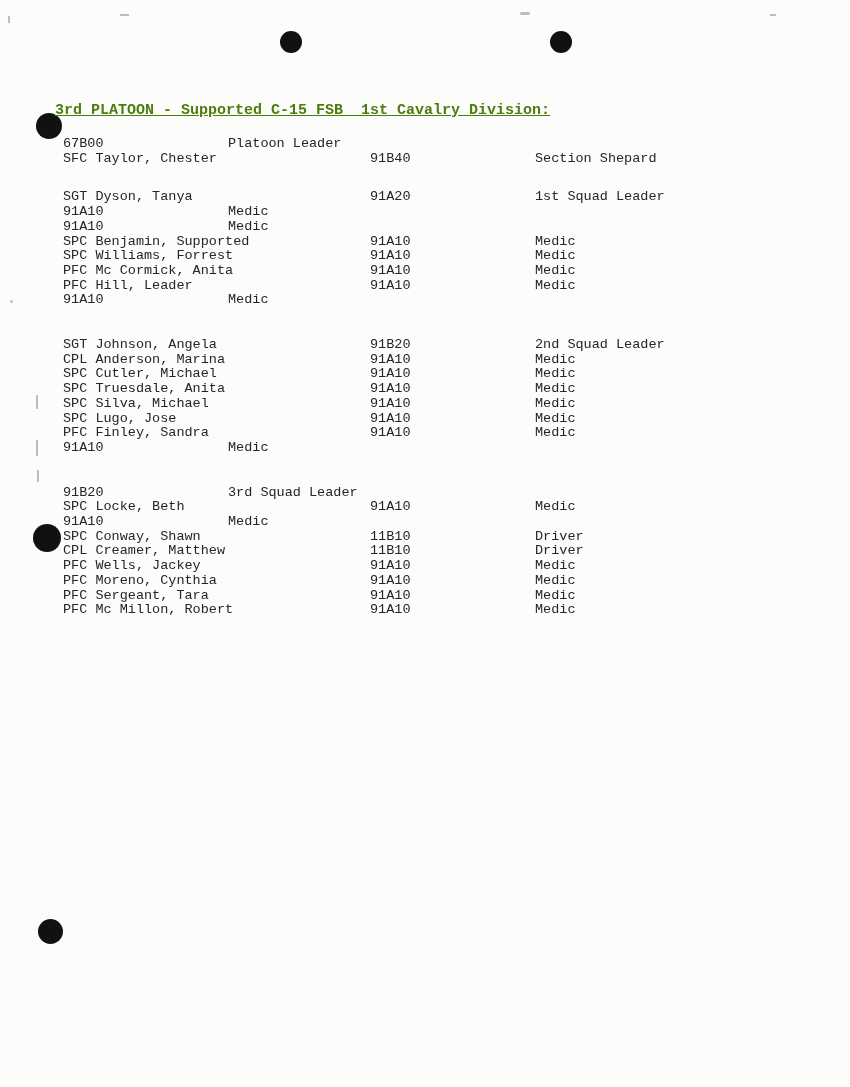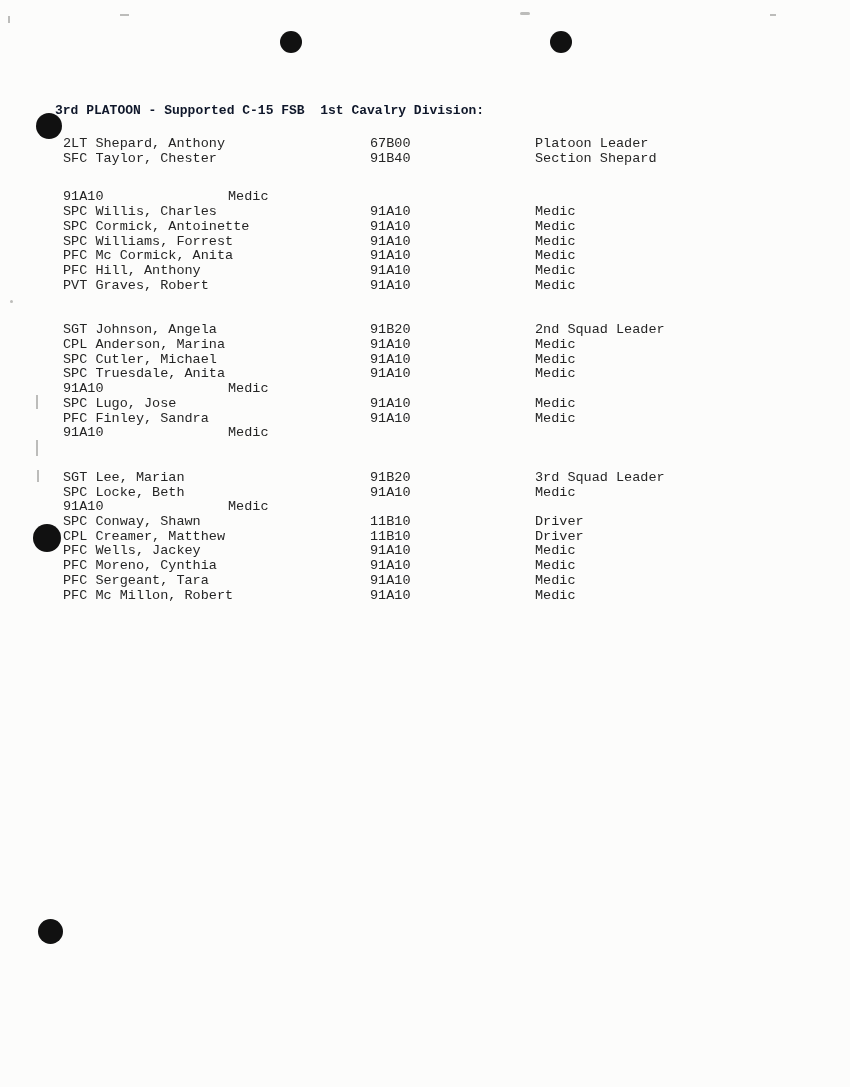--- a/index.html
+++ b/index.html
@@ -17,26 +17,27 @@
     font-family: "Liberation Mono", "DejaVu Sans Mono", monospace;
     color: #252525;
   }
   .content {
     position: absolute;
     top: 103px;
     left: 55px;
     right: 20px;
   }
   .doc-title {
-    font-size: 13px;
+    font-size: 15px;
     line-height: 15px;
     white-space: pre;
     margin: 0 0 19px 0;
     font-weight: bold;
-    color: #0f172a;
+    color: #4d7c0f;
+    text-decoration: underline;
   }
   .roster {
     margin-left: 8px;
   }
   .group {
     margin-bottom: 30px;
   }
   .group:first-child {
     margin-bottom: 24px;
   }
@@ -93,44 +94,45 @@
   <div class="speck speck-5"></div>
   <div class="speck speck-6"></div>
   <div class="speck speck-7"></div>
   <div class="speck speck-8"></div>
 
   <div class="content">
     <div class="doc-title">3rd PLATOON - Supported C-15 FSB  1st Cavalry Division:</div>
 
     <div class="roster" id="roster">
         <div class="group">
-          <div class="row"><span class="col col-name">2LT Shepard, Anthony</span><span class="col col-mos">67B00</span><span class="col col-role">Platoon Leader</span></div>
+          <div class="row"><span class="col col-mos">67B00</span><span class="col col-role">Platoon Leader</span></div>
           <div class="row"><span class="col col-name">SFC Taylor, Chester</span><span class="col col-mos">91B40</span><span class="col col-role">Section Shepard</span></div>
         </div>
         <div class="group">
+          <div class="row"><span class="col col-name">SGT Dyson, Tanya</span><span class="col col-mos">91A20</span><span class="col col-role">1st Squad Leader</span></div>
           <div class="row"><span class="col col-mos">91A10</span><span class="col col-role">Medic</span></div>
-          <div class="row"><span class="col col-name">SPC Willis, Charles</span><span class="col col-mos">91A10</span><span class="col col-role">Medic</span></div>
-          <div class="row"><span class="col col-name">SPC Cormick, Antoinette</span><span class="col col-mos">91A10</span><span class="col col-role">Medic</span></div>
+          <div class="row"><span class="col col-mos">91A10</span><span class="col col-role">Medic</span></div>
+          <div class="row"><span class="col col-name">SPC Benjamin, Supported</span><span class="col col-mos">91A10</span><span class="col col-role">Medic</span></div>
           <div class="row"><span class="col col-name">SPC Williams, Forrest</span><span class="col col-mos">91A10</span><span class="col col-role">Medic</span></div>
           <div class="row"><span class="col col-name">PFC Mc Cormick, Anita</span><span class="col col-mos">91A10</span><span class="col col-role">Medic</span></div>
-          <div class="row"><span class="col col-name">PFC Hill, Anthony</span><span class="col col-mos">91A10</span><span class="col col-role">Medic</span></div>
-          <div class="row"><span class="col col-name">PVT Graves, Robert</span><span class="col col-mos">91A10</span><span class="col col-role">Medic</span></div>
+          <div class="row"><span class="col col-name">PFC Hill, Leader</span><span class="col col-mos">91A10</span><span class="col col-role">Medic</span></div>
+          <div class="row"><span class="col col-mos">91A10</span><span class="col col-role">Medic</span></div>
         </div>
         <div class="group">
           <div class="row"><span class="col col-name">SGT Johnson, Angela</span><span class="col col-mos">91B20</span><span class="col col-role">2nd Squad Leader</span></div>
           <div class="row"><span class="col col-name">CPL Anderson, Marina</span><span class="col col-mos">91A10</span><span class="col col-role">Medic</span></div>
           <div class="row"><span class="col col-name">SPC Cutler, Michael</span><span class="col col-mos">91A10</span><span class="col col-role">Medic</span></div>
           <div class="row"><span class="col col-name">SPC Truesdale, Anita</span><span class="col col-mos">91A10</span><span class="col col-role">Medic</span></div>
-          <div class="row"><span class="col col-mos">91A10</span><span class="col col-role">Medic</span></div>
+          <div class="row"><span class="col col-name">SPC Silva, Michael</span><span class="col col-mos">91A10</span><span class="col col-role">Medic</span></div>
           <div class="row"><span class="col col-name">SPC Lugo, Jose</span><span class="col col-mos">91A10</span><span class="col col-role">Medic</span></div>
           <div class="row"><span class="col col-name">PFC Finley, Sandra</span><span class="col col-mos">91A10</span><span class="col col-role">Medic</span></div>
           <div class="row"><span class="col col-mos">91A10</span><span class="col col-role">Medic</span></div>
         </div>
         <div class="group">
-          <div class="row"><span class="col col-name">SGT Lee, Marian</span><span class="col col-mos">91B20</span><span class="col col-role">3rd Squad Leader</span></div>
+          <div class="row"><span class="col col-mos">91B20</span><span class="col col-role">3rd Squad Leader</span></div>
           <div class="row"><span class="col col-name">SPC Locke, Beth</span><span class="col col-mos">91A10</span><span class="col col-role">Medic</span></div>
           <div class="row"><span class="col col-mos">91A10</span><span class="col col-role">Medic</span></div>
           <div class="row"><span class="col col-name">SPC Conway, Shawn</span><span class="col col-mos">11B10</span><span class="col col-role">Driver</span></div>
           <div class="row"><span class="col col-name">CPL Creamer, Matthew</span><span class="col col-mos">11B10</span><span class="col col-role">Driver</span></div>
           <div class="row"><span class="col col-name">PFC Wells, Jackey</span><span class="col col-mos">91A10</span><span class="col col-role">Medic</span></div>
           <div class="row"><span class="col col-name">PFC Moreno, Cynthia</span><span class="col col-mos">91A10</span><span class="col col-role">Medic</span></div>
           <div class="row"><span class="col col-name">PFC Sergeant, Tara</span><span class="col col-mos">91A10</span><span class="col col-role">Medic</span></div>
           <div class="row"><span class="col col-name">PFC Mc Millon, Robert</span><span class="col col-mos">91A10</span><span class="col col-role">Medic</span></div>
         </div>
       </div>

